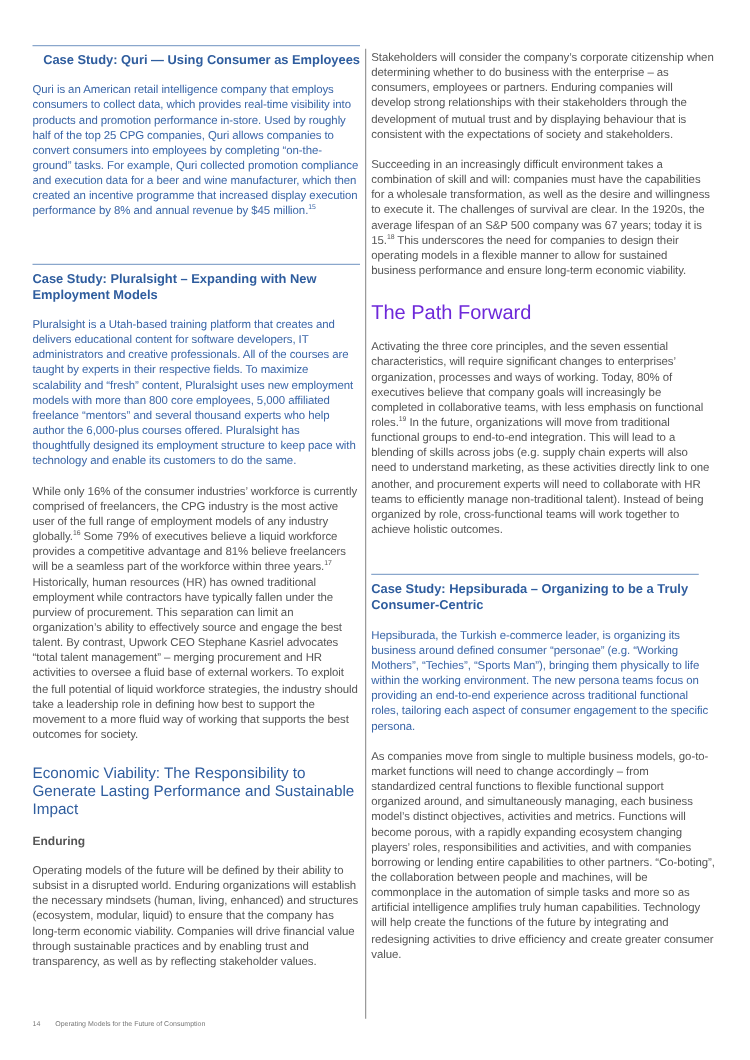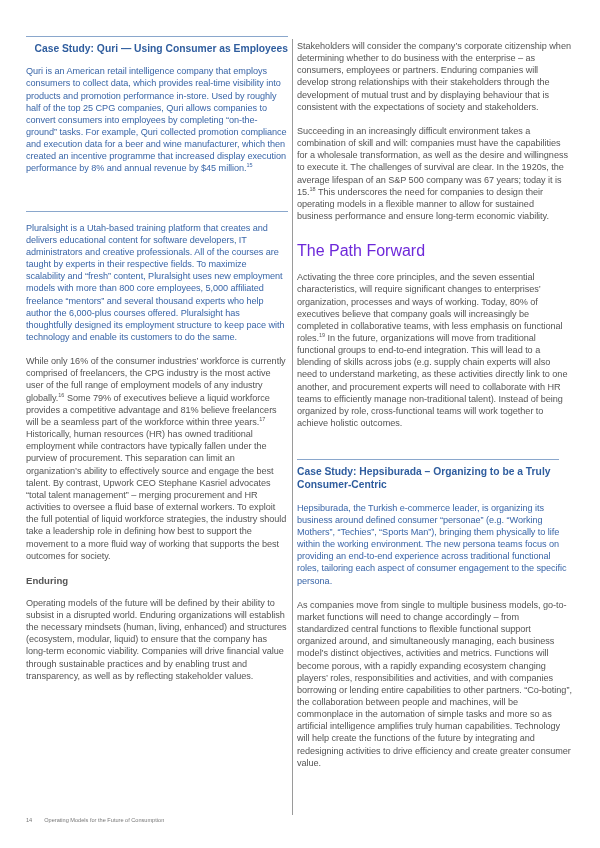--- a/index.html
+++ b/index.html
@@ -24,24 +24,26 @@
 <body>
 
 <div class="vdiv"></div>
 
 <div class="col left">
   <div class="rule" style="margin-top:36px;"></div>
   <p class="cs-title" style="margin-top:5px;text-align:right;">Case Study: Quri — Using Consumer as Employees</p>
   <p class="p blue" style="margin-top:10px;"><span>Quri is an American retail intelligence company that employs consumers to collect data, which provides real-time visibility into products and promotion performance in-store. Used by roughly half of the top 25 CPG companies, Quri allows companies to convert consumers into employees by completing “on-the-ground” tasks. For example, Quri collected promotion compliance and execution data for a beer and wine manufacturer, which then created an incentive programme that increased display execution performance by 8% and annual revenue by $45 million.</span><sup>15</sup></p>
 
   <div class="rule" style="margin-top:36px;"></div>
+  <p class="cs-title" style="margin-top:5px;">Case Study: Pluralsight – Expanding with New Employment Models</p>
   <p class="p blue" style="margin-top:10px;">Pluralsight is a Utah-based training platform that creates and delivers educational content for software developers, IT administrators and creative professionals. All of the courses are taught by experts in their respective fields. To maximize scalability and “fresh” content, Pluralsight uses new employment models with more than 800 core employees, 5,000 affiliated freelance “mentors” and several thousand experts who help author the 6,000-plus courses offered. Pluralsight has thoughtfully designed its employment structure to keep pace with technology and enable its customers to do the same.</p>
 
   <p class="p" style="margin-top:12px;"><span>While only 16% of the consumer industries’ workforce is currently comprised of freelancers, the CPG industry is the most active user of the full range of employment models of any industry globally.</span><sup>16</sup><span> Some 79% of executives believe a liquid workforce provides a competitive advantage and 81% believe freelancers will be a seamless part of the workforce within three years.</span><sup>17</sup><span> Historically, human resources (HR) has owned traditional employment while contractors have typically fallen under the purview of procurement. This separation can limit an organization’s ability to effectively source and engage the best talent. By contrast, Upwork CEO Stephane Kasriel advocates “total talent management” – merging procurement and HR activities to oversee a fluid base of external workers. To exploit the full potential of liquid workforce strategies, the industry should take a leadership role in defining how best to support the movement to a more fluid way of working that supports the best outcomes for society.</span></p>
 
+  <p class="h2" style="margin-top:18px;">Economic Viability: The Responsibility to Generate Lasting Performance and Sustainable Impact</p>
   <p class="sub" style="margin-top:13px;">Enduring</p>
   <p class="p" style="margin-top:10px;">Operating models of the future will be defined by their ability to subsist in a disrupted world. Enduring organizations will establish the necessary mindsets (human, living, enhanced) and structures (ecosystem, modular, liquid) to ensure that the company has long-term economic viability. Companies will drive financial value through sustainable practices and by enabling trust and transparency, as well as by reflecting stakeholder values.</p>
 </div>
 
 <div class="col right">
   <p class="p" style="margin-top:40px;">Stakeholders will consider the company’s corporate citizenship when determining whether to do business with the enterprise – as consumers, employees or partners. Enduring companies will develop strong relationships with their stakeholders through the development of mutual trust and by displaying behaviour that is consistent with the expectations of society and stakeholders.</p>
   <p class="p" style="margin-top:12px;"><span>Succeeding in an increasingly difficult environment takes a combination of skill and will: companies must have the capabilities for a wholesale transformation, as well as the desire and willingness to execute it. The challenges of survival are clear. In the 1920s, the average lifespan of an S&amp;P 500 company was 67 years; today it is 15.</span><sup>18</sup><span> This underscores the need for companies to design their operating models in a flexible manner to allow for sustained business performance and ensure long-term economic viability.</span></p>
 
   <p class="h1" style="margin-top:19px;">The Path Forward</p>
   <p class="p" style="margin-top:10px;"><span>Activating the three core principles, and the seven essential characteristics, will require significant changes to enterprises’ organization, processes and ways of working. Today, 80% of executives believe that company goals will increasingly be completed in collaborative teams, with less emphasis on functional roles.</span><sup>19</sup><span> In the future, organizations will move from traditional functional groups to end-to-end integration. This will lead to a blending of skills across jobs (e.g. supply chain experts will also need to understand marketing, as these activities directly link to one another, and procurement experts will need to collaborate with HR teams to efficiently manage non-traditional talent). Instead of being organized by role, cross-functional teams will work together to achieve holistic outcomes.</span></p>

